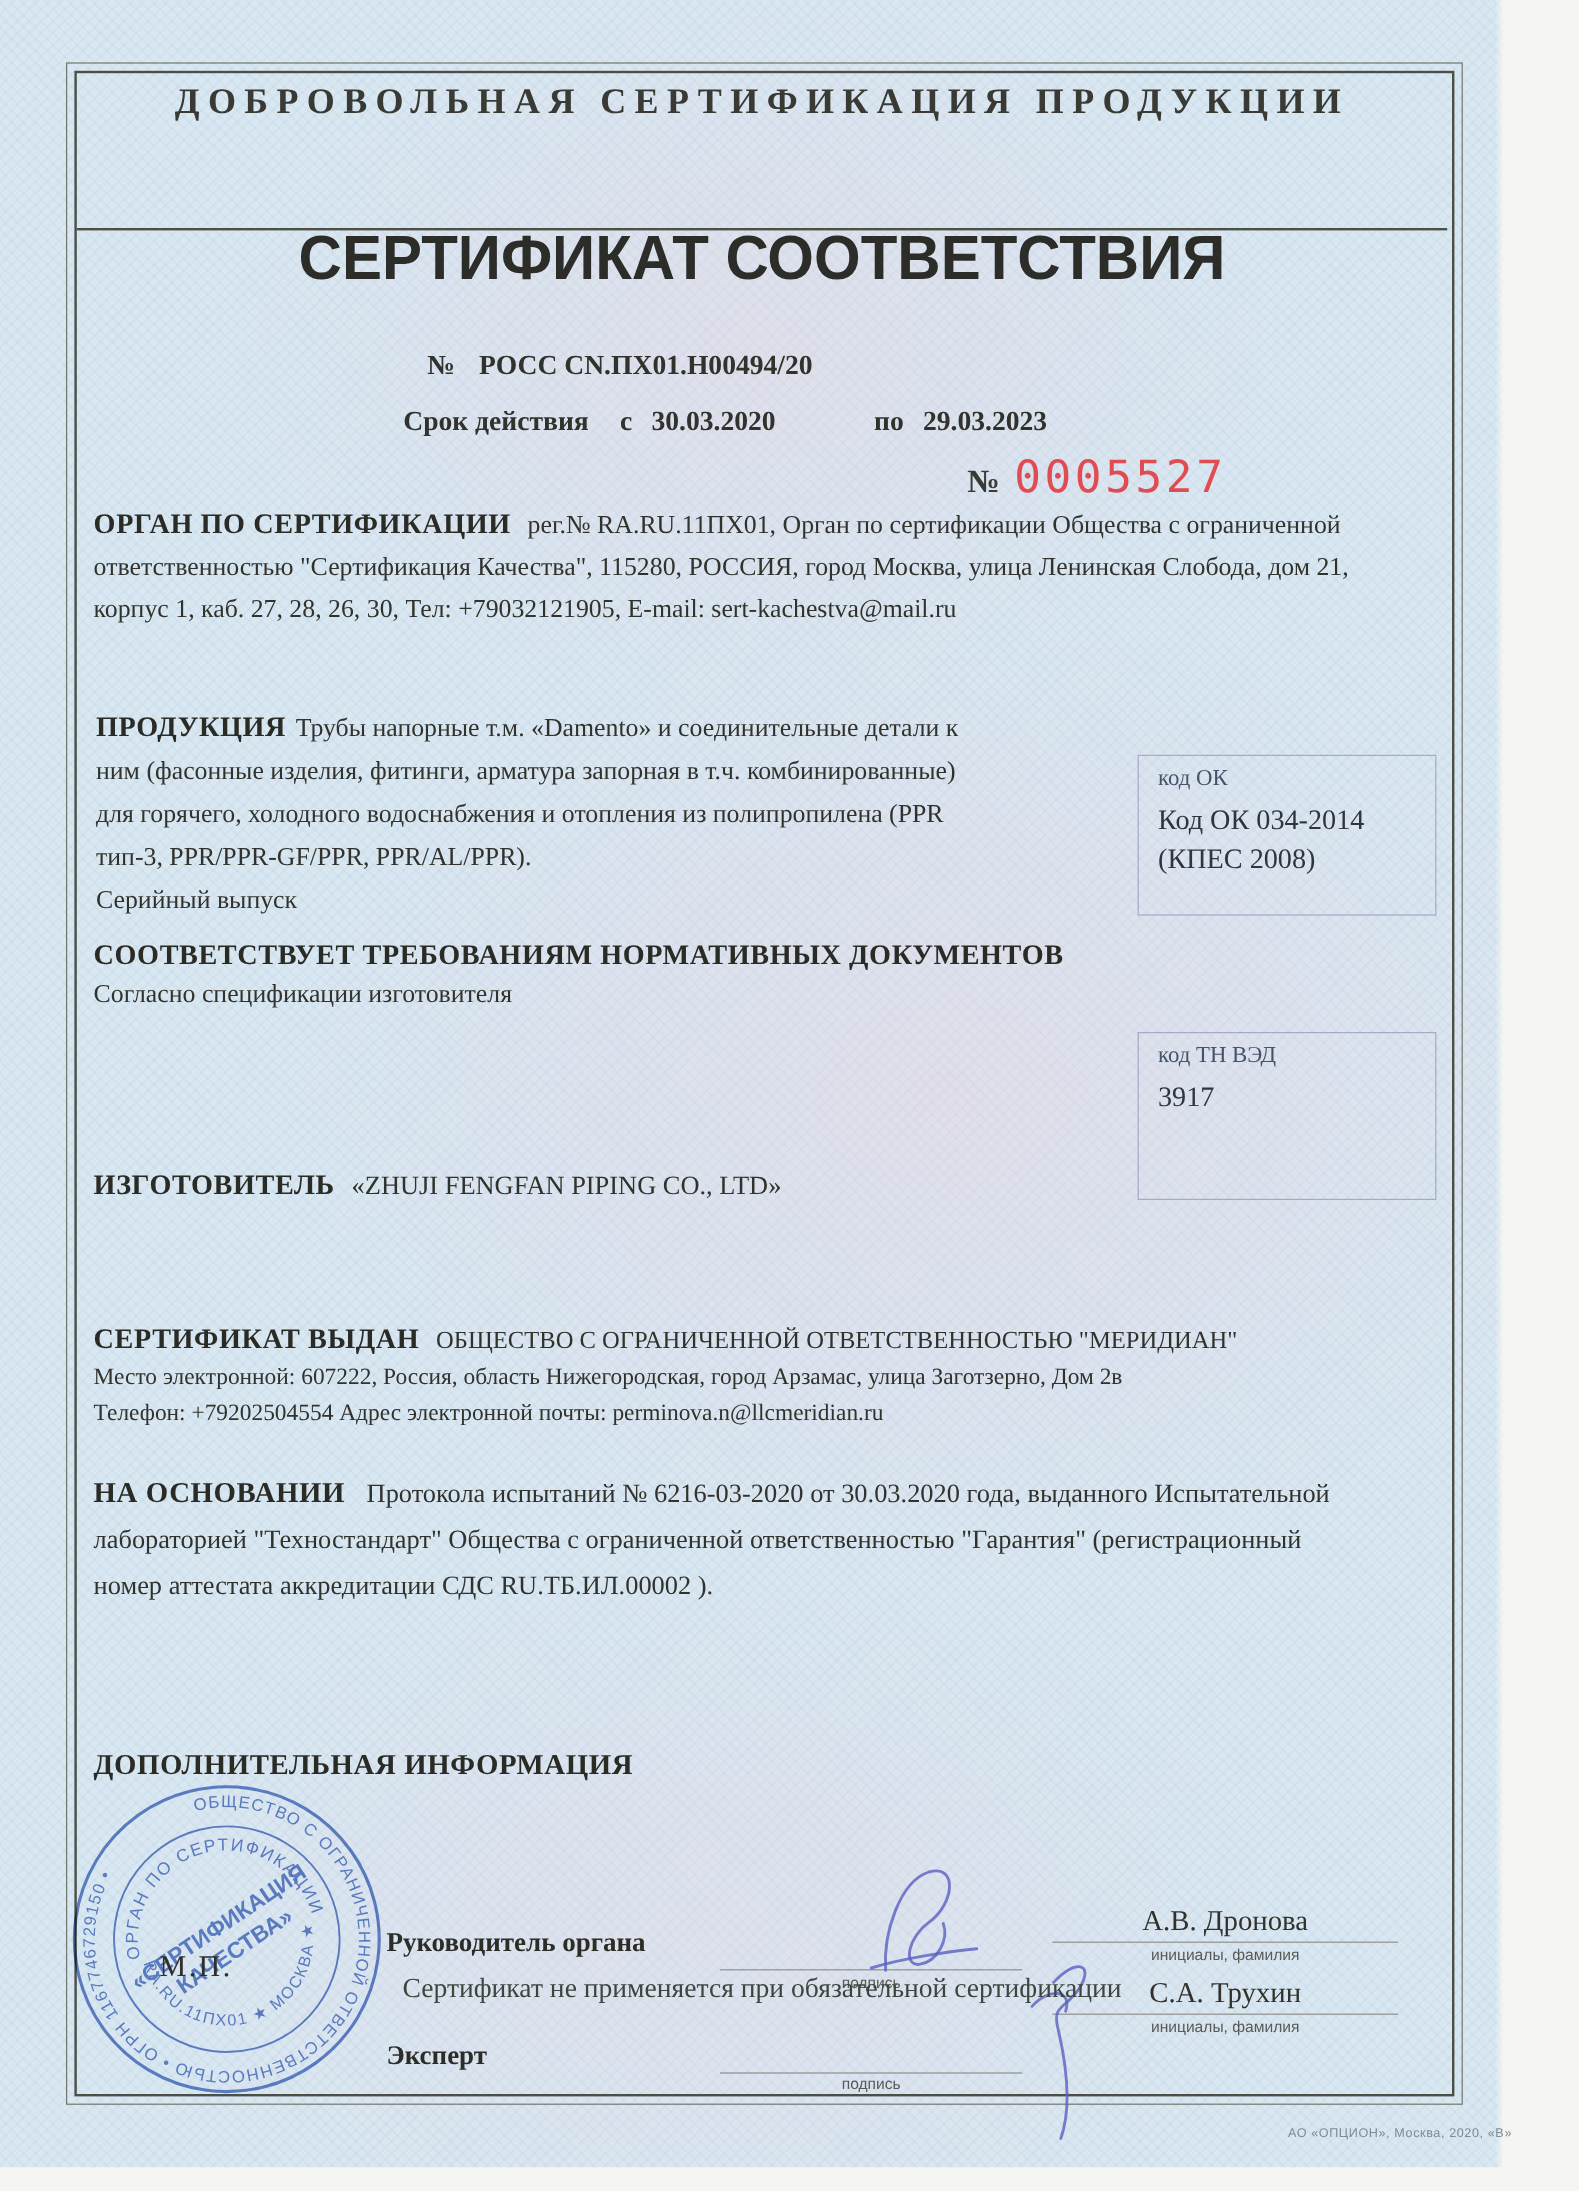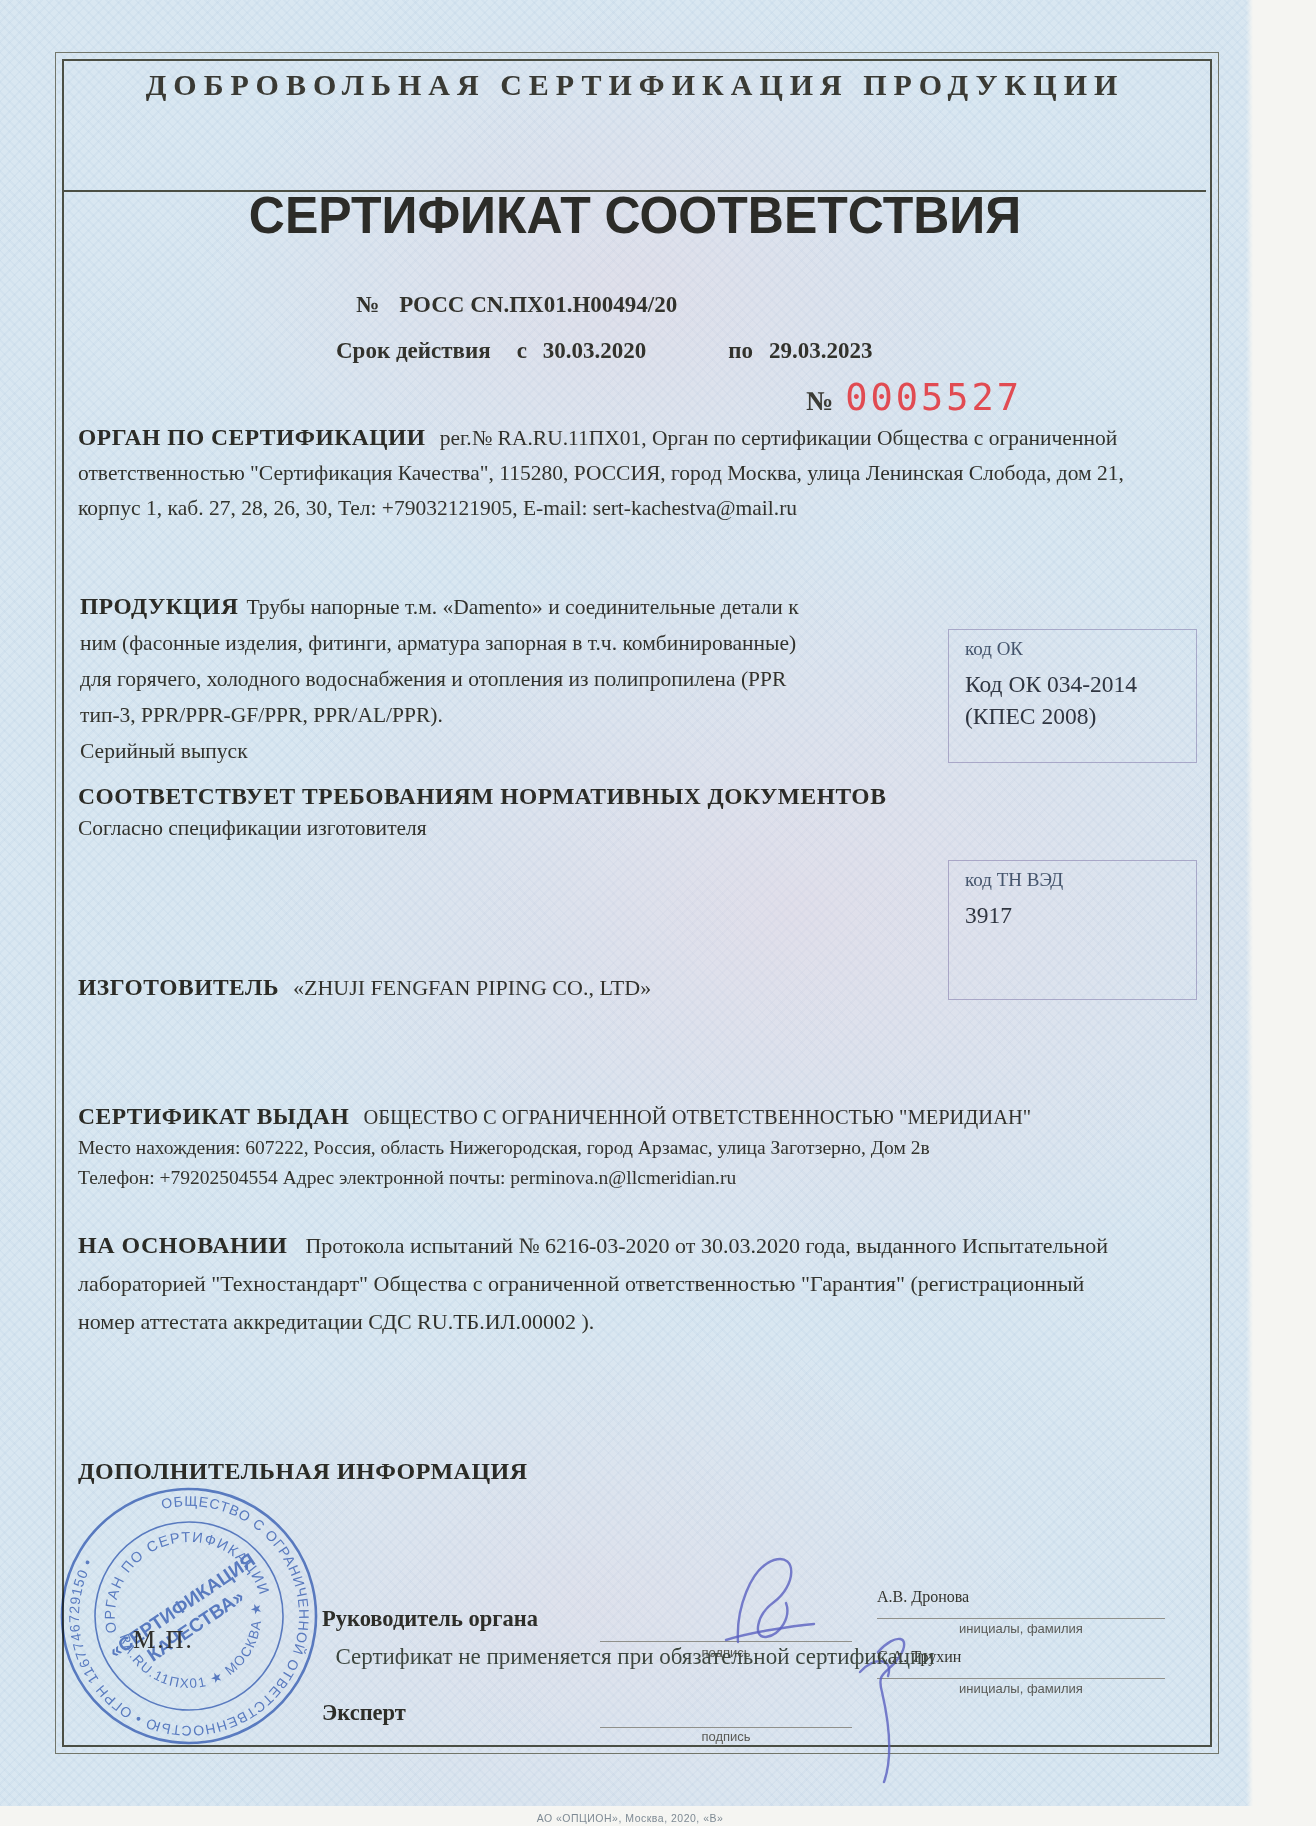--- a/index.html
+++ b/index.html
@@ -41,24 +41,24 @@
   .code-box{border:1px solid rgba(130,120,170,.55);padding:8px 0 0 16px;box-sizing:border-box;}
   .code-label{font-size:19px;color:#44546c;margin-bottom:8px;}
   .code-line{font-size:23.5px;line-height:32px;color:#2f3540;}
   .block-label{font-size:23.5px;font-weight:bold;letter-spacing:.5px;color:#2b2b26;}
   .block-text{font-size:21.5px;margin-top:6px;}
   .holder-name{font-size:20.5px;}
   .holder-line{font-size:19.5px;line-height:30px;}
   .sig-role{font-size:22.5px;font-weight:bold;color:#2d2d28;}
   .sig-line{border-top:1.5px solid #90908a;height:0;}
   .sig-caption{font-size:13px;color:#5a5a55;text-align:center;font-family:"Liberation Sans",sans-serif;}
-  .sig-name{font-size:16px;color:#32322c;}
+  .sig-name{font-size:24px;text-align:center;color:#32322c;}
   .mp-mark{font-size:25px;color:#2f2f2b;letter-spacing:2px;}
   .bottom-note{left:64px;top:1644px;width:1142px;text-align:center;font-size:23px;color:#3c463e;}
-  .print-info{left:0;top:1812px;width:1260px;text-align:center;font-size:10.5px;
+  .print-info{left:0;top:1772px;width:1260px;text-align:right;font-size:10.5px;
         color:#7e8a94;font-family:"Liberation Sans",sans-serif;letter-spacing:.5px;}
   .stamp-wrap{left:55px;top:1482px;width:268px;height:268px;transform:rotate(-14deg);
         opacity:.85;mix-blend-mode:multiply;}
   .ink{stroke:#5a60c0;stroke-width:2.4;fill:none;stroke-linecap:round;opacity:.8;}
 </style>
 </head>
 <body>
 
 <div class="page">
 
@@ -112,21 +112,21 @@
   <div class="abs" style="left:78px;top:970px;width:1084px;">
     <p class="par" style="line-height:35px;">
       <b class="slabel">ИЗГОТОВИТЕЛЬ</b><span style="font-size:22px;">«ZHUJI FENGFAN PIPING CO., LTD»</span>
     </p>
   </div>
 
   <div class="abs" style="left:78px;top:1100px;width:1090px;">
     <p class="par" style="line-height:32px;">
       <b class="slabel">СЕРТИФИКАТ ВЫДАН</b><span class="holder-name">ОБЩЕСТВО С ОГРАНИЧЕННОЙ ОТВЕТСТВЕННОСТЬЮ "МЕРИДИАН"</span>
     </p>
-    <div class="holder-line">Место нахождения: 607222, Россия, область Нижегородская, город Арзамас, улица Заготзерно, Дом 2в</div>
+    <div class="holder-line">Место электронной: 607222, Россия, область Нижегородская, город Арзамас, улица Заготзерно, Дом 2в</div>
     <div class="holder-line">Телефон: +79202504554 Адрес электронной почты: perminova.n@llcmeridian.ru</div>
   </div>
 
   <p class="abs par" style="left:78px;top:1226px;width:1048px;font-size:22px;line-height:38px;">
     <b class="slabel" style="font-size:24px;margin-right:18px;">НА ОСНОВАНИИ</b><span>Протокола испытаний № 6216-03-2020 от 30.03.2020 года, выданного Испытательной лабораторией "Техностандарт" Общества с ограниченной ответственностью "Гарантия" (регистрационный номер аттестата аккредитации СДС RU.ТБ.ИЛ.00002 ).</span>
   </p>
 
   <div class="abs" style="left:78px;top:1458px;width:900px;">
     <div class="block-label" style="font-size:24px;">ДОПОЛНИТЕЛЬНАЯ ИНФОРМАЦИЯ</div>
   </div>

